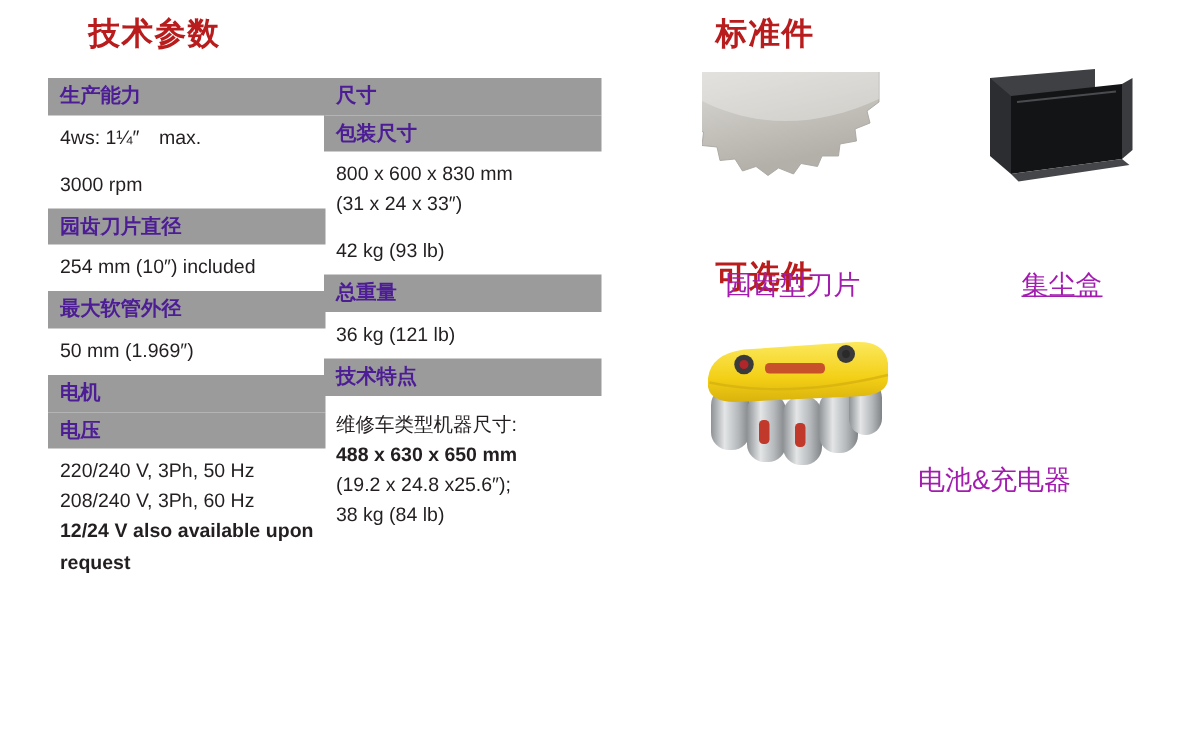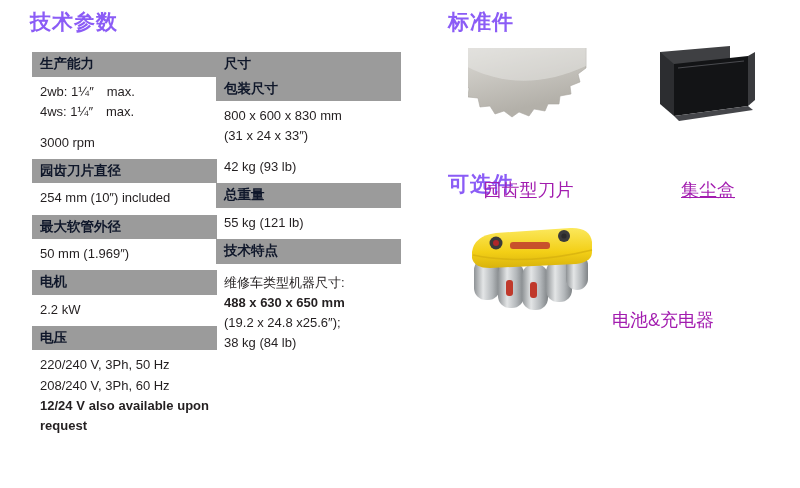--- a/index.html
+++ b/index.html
@@ -11,35 +11,36 @@
     position:relative;
     overflow:hidden;
   }
   .page{position:relative;width:800px;height:488px;}
 
   
   .h1{
     position:absolute;
     font-size:21px;
     font-weight:bold;
-    color:#8b5cf6;
+    color:#b91c1c;
     letter-spacing:1px;
+    margin-left:29px;
   }
   #title-tech{left:30px;top:8px;}
   #title-standard{left:448px;top:8px;}
   #title-optional{left:448px;top:170px;}
 
   
   .col{position:absolute;width:185px;}
   #col-left{left:32px;top:52px;}
   #col-right{left:216px;top:52px;}
 
   .band{
     background:#9b9b9b;
-    color:#0f172a;
+    color:#4c1d95;
     font-weight:bold;
     font-size:13.5px;
     padding:4px 8px 5px 8px;
     line-height:1.15;
     box-sizing:border-box;
     width:185px;
   }
   .vals{
     padding:5px 8px 6px 8px;
     font-size:13px;
@@ -86,42 +87,38 @@
 <div class="page">
 
   <div class="h1" id="title-tech">技术参数</div>
   <div class="h1" id="title-standard">标准件</div>
   <div class="h1" id="title-optional">可选件</div>
 
   <div class="col" id="col-left">
 
     <div class="band">生产能力</div>
     <div class="vals">
-      <div>2wb: 1¼″　max.</div>
       <div>4ws: 1¼″　max.</div>
     </div>
 
     <div class="vals">
       <div>3000 rpm</div>
     </div>
 
     <div class="band">园齿刀片直径</div>
     <div class="vals">
       <div>254 mm (10″) included</div>
     </div>
 
     <div class="band">最大软管外径</div>
     <div class="vals">
       <div>50 mm (1.969″)</div>
     </div>
 
     <div class="band">电机</div>
-    <div class="vals">
-      <div>2.2 kW</div>
-    </div>
 
     <div class="band">电压</div>
     <div class="vals">
       <div>220/240 V, 3Ph, 50 Hz</div>
       <div>208/240 V, 3Ph, 60 Hz</div>
       <div class="justify">12/24 V also available upon request</div>
     </div>
   </div>
 
   <div class="col" id="col-right">
@@ -133,21 +130,21 @@
       <div>800 x 600 x 830 mm</div>
       <div>(31 x 24 x 33″)</div>
     </div>
 
     <div class="vals">
       <div>42 kg (93 lb)</div>
     </div>
 
     <div class="band">总重量</div>
     <div class="vals">
-      <div>55 kg (121 lb)</div>
+      <div>36 kg (121 lb)</div>
     </div>
 
     <div class="band">技术特点</div>
     <div class="vals">
       <div class="spacer-sm"></div>
       <div>维修车类型机器尺寸:</div>
       <div class="justify">488 x 630 x 650 mm</div>
       <div>(19.2 x 24.8 x25.6″);</div>
       <div>38 kg (84 lb)</div>
     </div>

